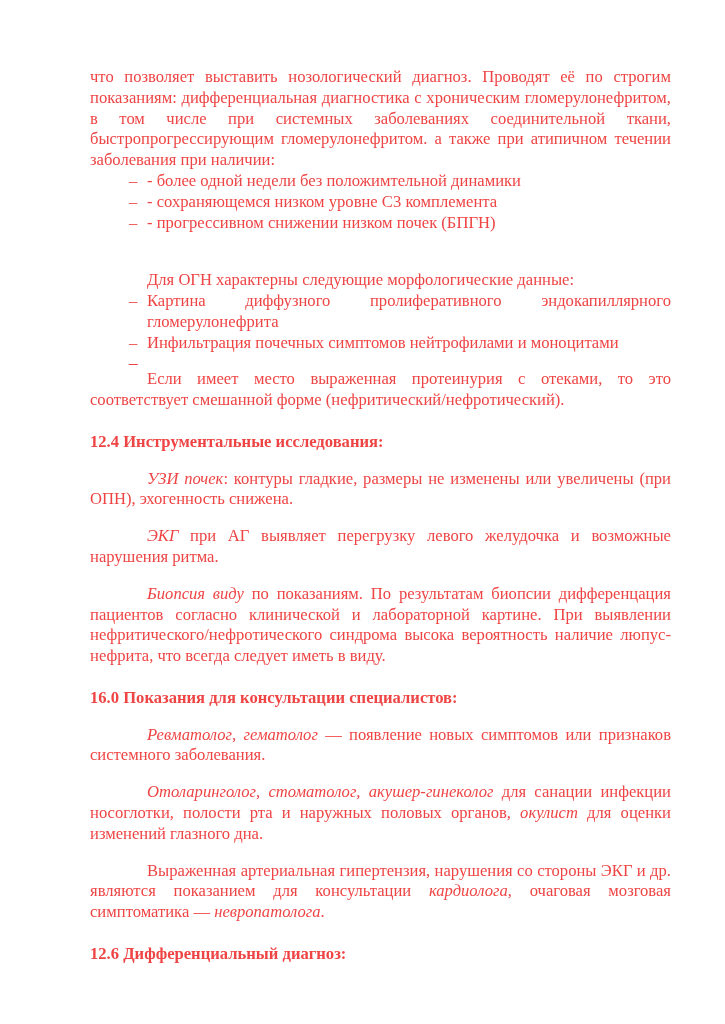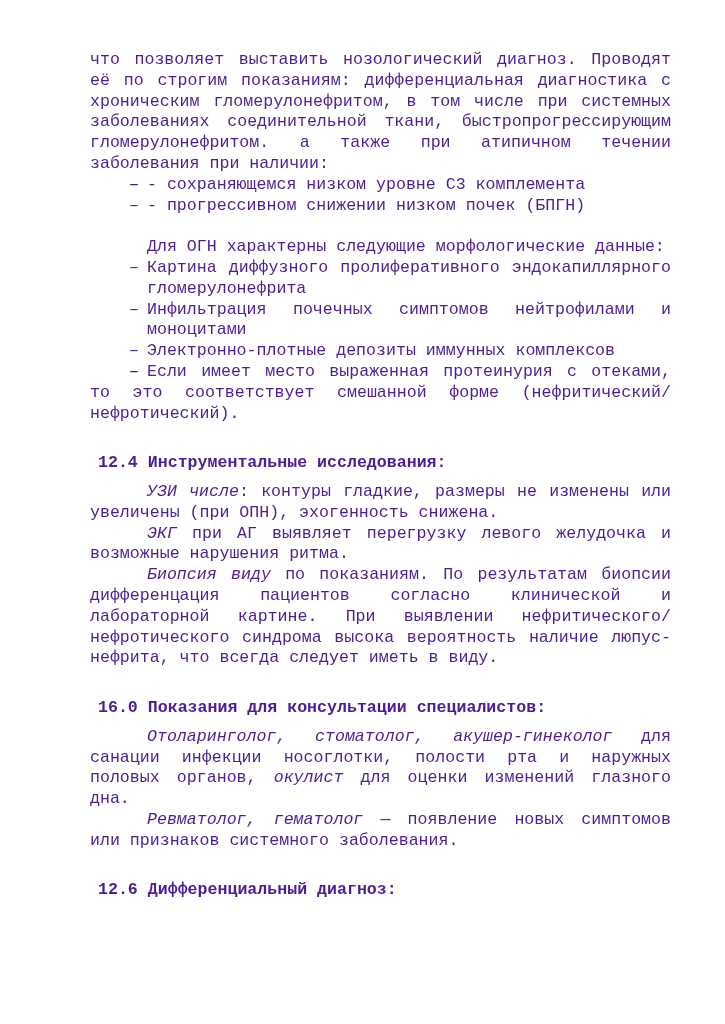--- a/index.html
+++ b/index.html
@@ -1,65 +1,66 @@
 <!DOCTYPE html>
 <html><head>
 <meta charset="utf-8">
 <style>
   html, body { margin: 0; padding: 0; background: #ffffff; }
   body { width: 725px; height: 1024px; overflow: hidden; position: relative; }
   .page {
-    position: absolute; left: 90px; top: 50px; width: 581px;
-    font-family: Liberation Mono, monospace; font-size: 16.6px; line-height: 20.8px;
-    color: #4c1d95;
+    position: absolute; left: 90px; top: 67px; width: 581px;
+    font-family: Liberation Serif, serif; font-size: 16.6px; line-height: 20.8px;
+    color: #ef4444;
   }
   p { margin: 0; text-align: justify; }
-  .ind { text-indent: 57px; }
+  .ind { text-indent: 57px; margin-top: 16px; }
   .last { text-align-last: left; }
   ul.dash { list-style: none; margin: 0; padding: 0; }
   ul.dash li { position: relative; padding-left: 57px; text-align: justify; }
   ul.dash li .dash-mark { position: absolute; left: 39px; top: 0; }
   .gap { height: 20.8px; }
-  .h { font-weight: bold; margin: 8px; }
+  .h { font-weight: bold; margin: 0; }
   em, .it { font-style: italic; }
 </style>
 </head>
 <body>
 
 <div class="page">
 
   <p class="last">что позволяет выставить нозологический диагноз. Проводят её по строгим показаниям: дифференциальная диагностика с хроническим гломерулонефритом, в том числе при системных заболеваниях соединительной ткани, быстропрогрессирующим гломерулонефритом. а также при атипичном течении заболевания при наличии:</p>
   <ul class="dash">
-    <li><span class="dash-mark">–</span></li>
+    <li><span class="dash-mark">–</span><span>- более одной недели без положимтельной динамики</span></li>
     <li><span class="dash-mark">–</span><span>- сохраняющемся  низком уровне С3 комплемента</span></li>
     <li><span class="dash-mark">–</span><span>- прогрессивном снижении низком почек (БПГН)</span></li>
   </ul>
 
   <div class="gap"></div>
 
   <p class="ind last">Для ОГН характерны следующие морфологические данные:</p>
   <ul class="dash">
     <li><span class="dash-mark">–</span><span>Картина диффузного пролиферативного эндокапиллярного гломерулонефрита</span></li>
     <li><span class="dash-mark">–</span><span>Инфильтрация почечных симптомов нейтрофилами и моноцитами</span></li>
-    <li><span class="dash-mark">–</span><span>Электронно-плотные депозиты иммунных комплексов</span></li>
+    <li><span class="dash-mark">–</span></li>
     <li><span class="dash-mark">–</span></li>
     <li><span class="dash-mark">–</span></li>
   </ul>
   <p class="ind">Если имеет место выраженная протеинурия с отеками, то это соответствует смешанной форме (нефритический/нефротический).</p>
 
   <div class="gap"></div>
 
   <p class="h">12.4 Инструментальные исследования:</p>
-  <p class="ind"><em>УЗИ числе</em><span>: контуры гладкие, размеры не изменены или увеличены (при ОПН), эхогенность снижена.</span></p>
+  <p class="ind"><em>УЗИ почек</em><span>: контуры гладкие, размеры не изменены или увеличены (при ОПН), эхогенность снижена.</span></p>
   <p class="ind"><em>ЭКГ</em><span> при АГ выявляет перегрузку левого желудочка и возможные нарушения ритма.</span></p>
   <p class="ind"><em>Биопсия виду</em><span> по показаниям. По результатам биопсии дифференцация пациентов согласно клинической и лабораторной картине. При выявлении нефритического/нефротического синдрома высока вероятность наличие люпус-нефрита, что всегда следует иметь в виду.</span></p>
 
   <div class="gap"></div>
 
   <p class="h">16.0 Показания  для консультации специалистов:</p>
+  <p class="ind"><em>Ревматолог, гематолог</em><span> — появление новых симптомов или признаков системного заболевания.</span></p>
   <p class="ind"><em>Отоларинголог, стоматолог, акушер-гинеколог</em><span> для санации инфекции носоглотки, полости рта и наружных половых органов, </span><em>окулист</em><span> для оценки изменений глазного дна.</span></p>
-  <p class="ind"><em>Ревматолог, гематолог</em><span> — появление новых симптомов или признаков системного заболевания.</span></p>
+  <p class="ind"><span>Выраженная артериальная гипертензия, нарушения со стороны ЭКГ и др. являются показанием для консультации </span><em>кардиолога</em><span>, очаговая мозговая симптоматика — </span><em>невропатолога</em><span>.</span></p>
 
   <div class="gap"></div>
 
   <p class="h">12.6 Дифференциальный диагноз:</p>
 
 </div>
 
 </body></html>

